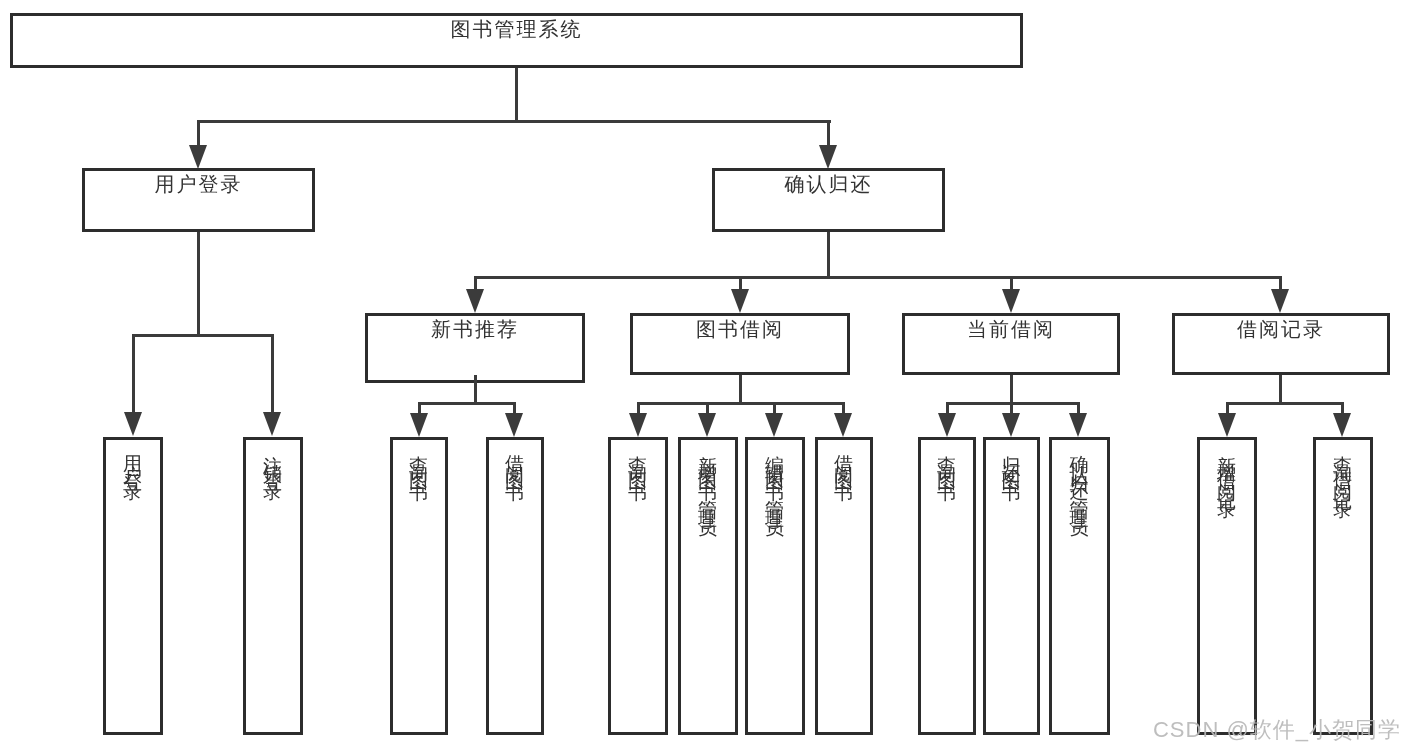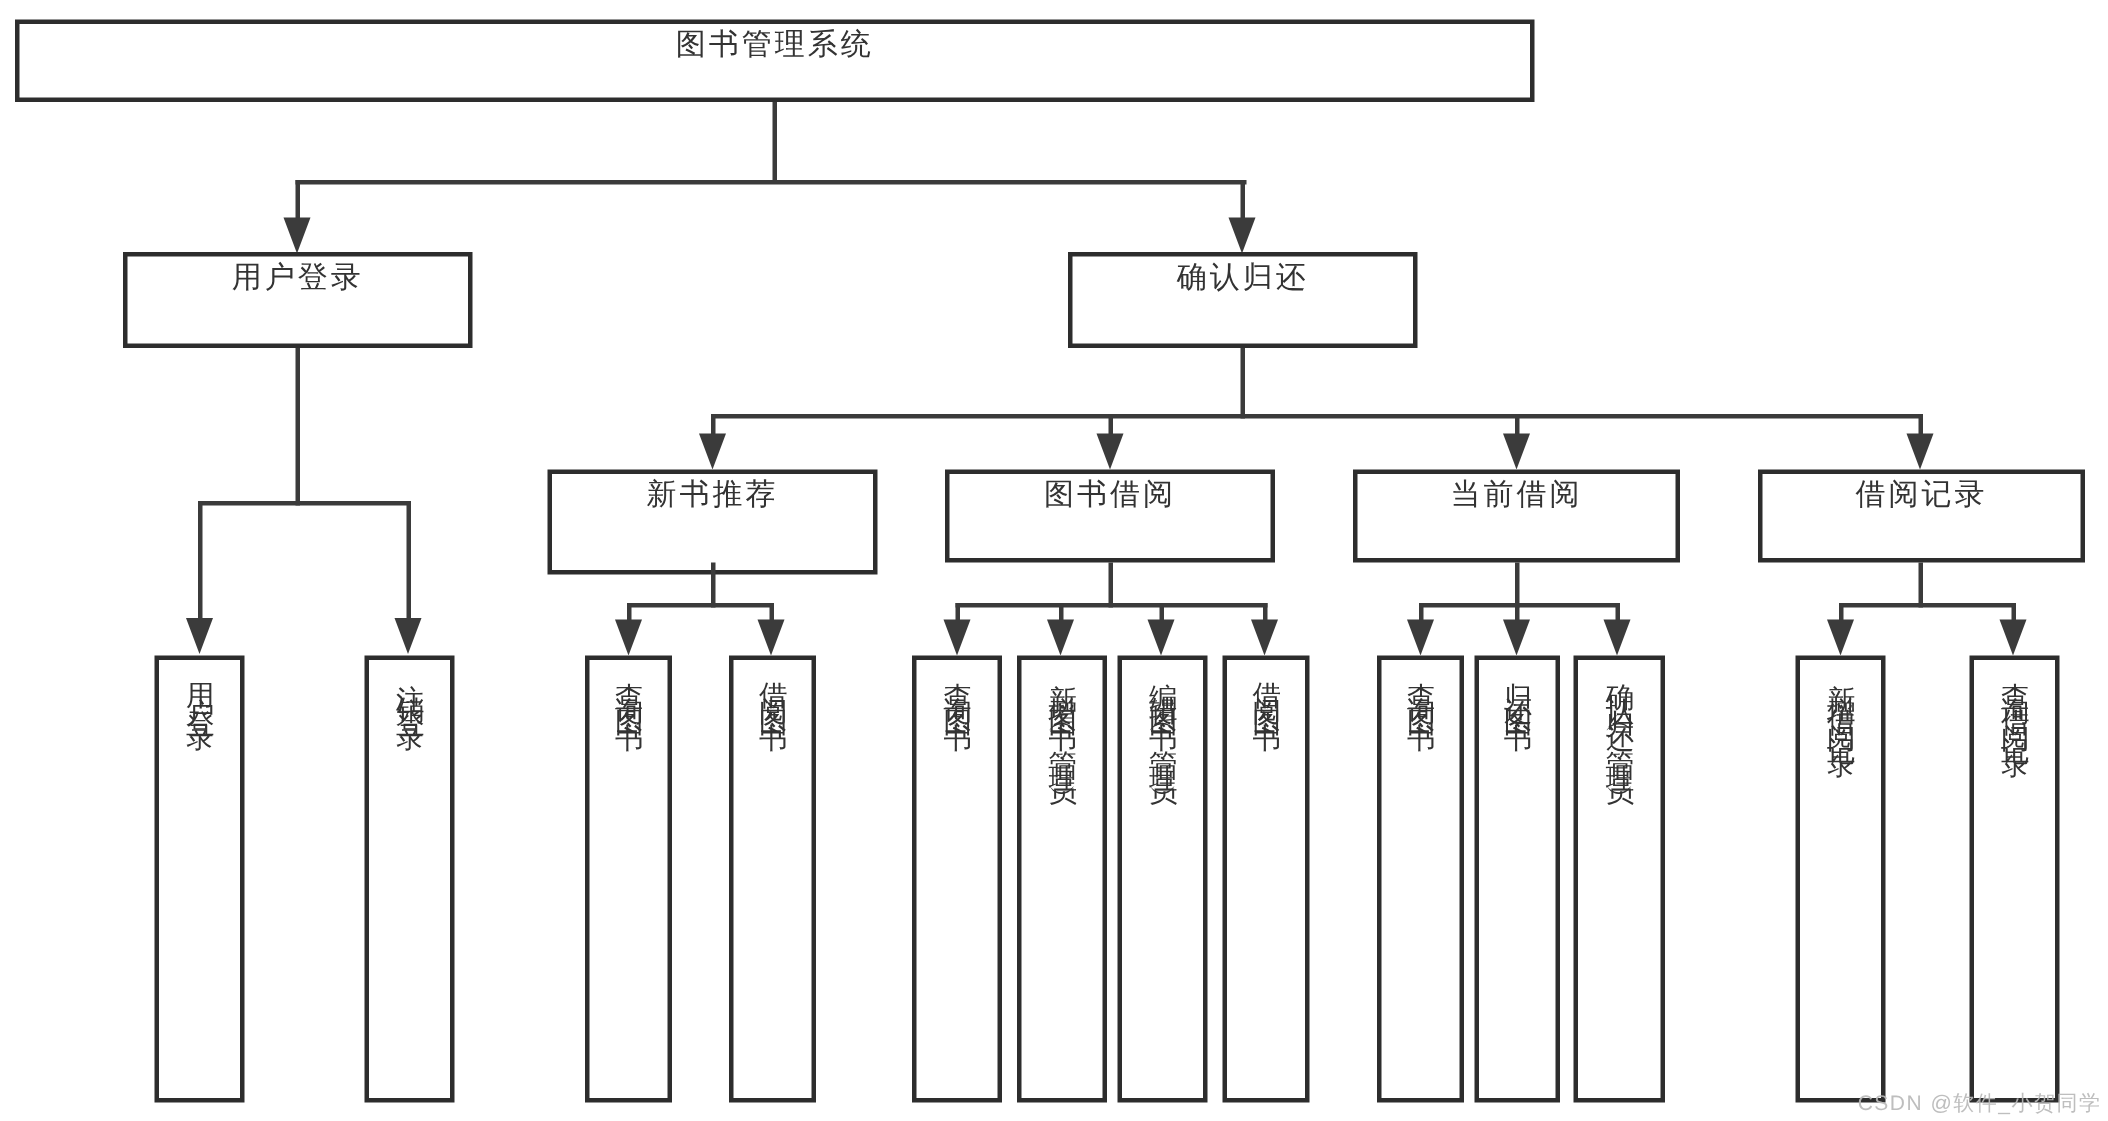--- a/index.html
+++ b/index.html
@@ -42,21 +42,21 @@
     position:absolute;
     width:0;height:0;
     border-left:9px solid transparent;
     border-right:9px solid transparent;
     border-top:24px solid #3b3b3b;
   }
   
   #watermark{
     position:absolute;
     right:4px;bottom:2px;
-    font-size:14px;
+    font-size:22px;
     color:rgba(185,185,185,0.92);
     letter-spacing:1px;
     z-index:10;
     white-space:nowrap;
   }
 </style>
 </head>
 <body>
 
 <div id="stage">

